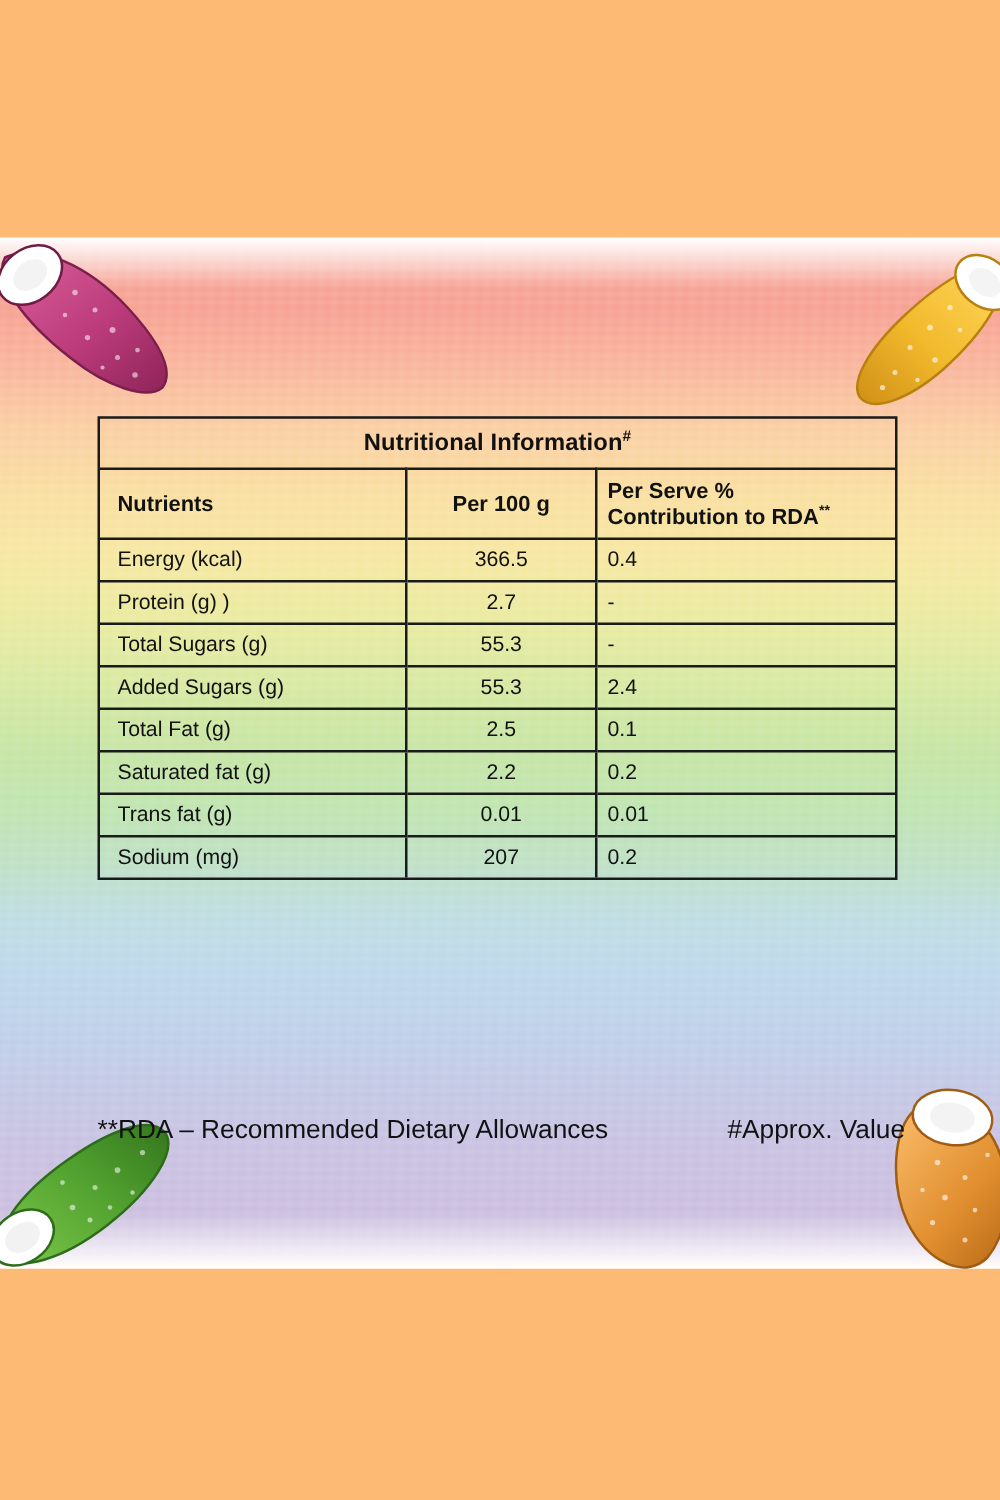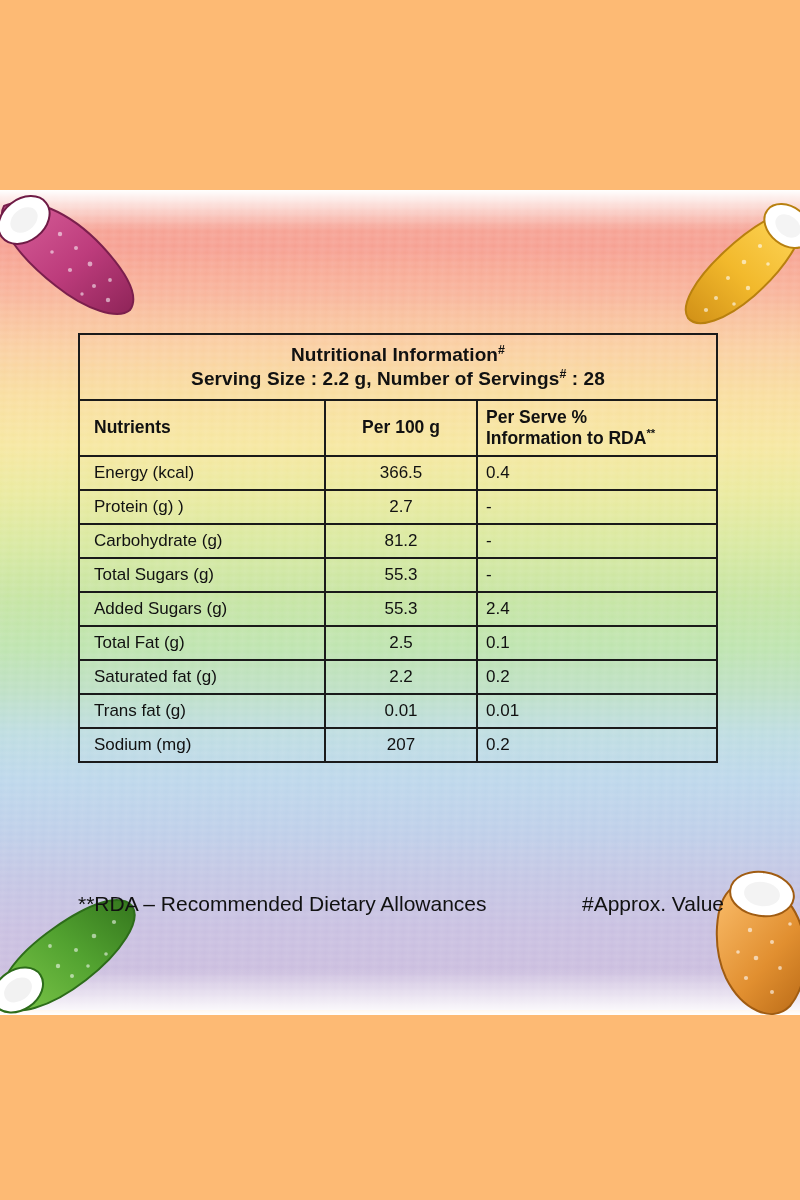--- a/index.html
+++ b/index.html
@@ -244,53 +244,45 @@
           <circle cx="58" cy="92" r="1.8"></circle>
       </g>
     </svg>
   </div>
 
   <div class="nutrition-card">
     <div class="nutrition-title-block">
       <div class="line">
         <span>Nutritional Information</span><sup>#</sup>
       </div>
-      <div class="line">
-        <span>Serving Size : 2.2 g, Number of Servings</span><sup>#</sup><span> : 28</span>
-      </div>
     </div>
 
     <table class="nutri">
       <thead>
         <tr>
           <th class="col-nutrient">Nutrients</th>
           <th class="col-per100">Per 100 g</th>
           <th class="col-rda th-rda">
             <div>Per Serve %</div>
-            <div><span>Information to RDA</span><sup>**</sup></div>
+            <div><span>Contribution to RDA</span><sup>**</sup></div>
           </th>
         </tr>
       </thead>
       <tbody>
         <tr>
           <td class="col-nutrient">Energy (kcal)</td>
           <td class="col-per100">366.5</td>
           <td class="col-rda">0.4</td>
         </tr>
         <tr>
           <td class="col-nutrient">Protein (g) )</td>
           <td class="col-per100">2.7</td>
           <td class="col-rda">-</td>
         </tr>
         <tr>
-          <td class="col-nutrient">Carbohydrate (g)</td>
-          <td class="col-per100">81.2</td>
-          <td class="col-rda">-</td>
-        </tr>
-        <tr>
           <td class="col-nutrient">Total Sugars (g)</td>
           <td class="col-per100">55.3</td>
           <td class="col-rda">-</td>
         </tr>
         <tr>
           <td class="col-nutrient">Added Sugars (g)</td>
           <td class="col-per100">55.3</td>
           <td class="col-rda">2.4</td>
         </tr>
         <tr>

